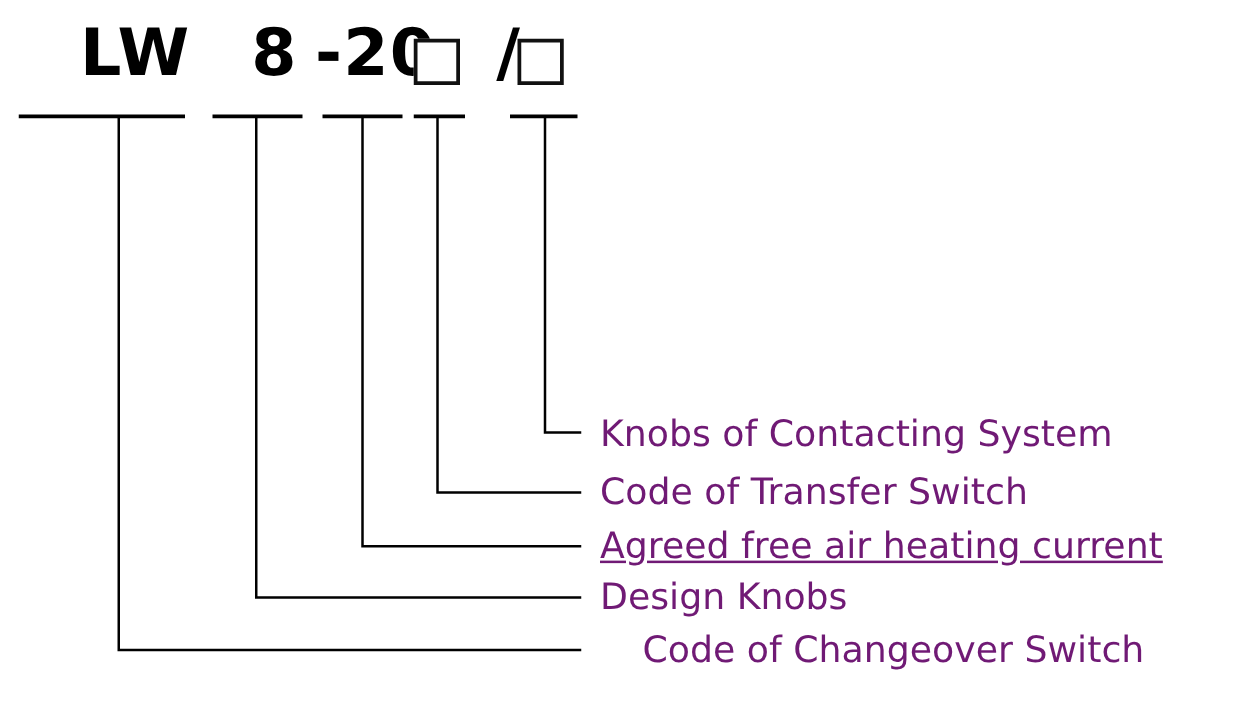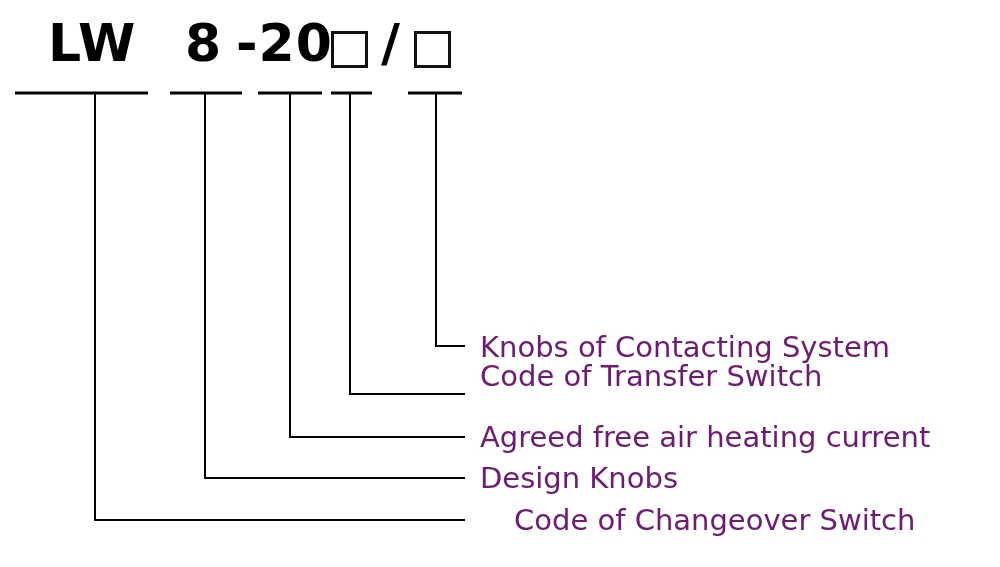--- a/index.html
+++ b/index.html
@@ -24,20 +24,21 @@
     height: 567px;
   }
   .code-part {
     position: absolute;
     top: 12px;
     font-size: 52px;
     font-weight: 600;
     line-height: 1.2;
     letter-spacing: 1px;
     white-space: nowrap;
+    margin-left: 16px;
   }
   .part-lw      { left: 48px; }
   .part-design  { left: 185px; }
   .part-current { left: 236px; text-align: center; }
   .part-sep     { left: 381px; }
   .box-icon {
     position: absolute;
     top: 31px;
     width: 31px;
     height: 31px;
@@ -49,22 +50,22 @@
   .label {
     position: absolute;
     left: 480px;
     font-size: 29px;
     line-height: 1;
     transform: translateY(-50%);
     white-space: nowrap;
     color: #701a75;
   }
   .label-0 { top: 347px; }
-  .label-1 { top: 376px; }
-  .label-2 { top: 437px; }
+  .label-1 { top: 394px; }
+  .label-2 { top: 437px; text-decoration: underline; }
   .label-3 { top: 478px; }
   .label-4 { top: 520px; margin-left: 34px; }
 </style>
 </head>
 <body>
 
 <div class="canvas">
 
   <svg class="lines-svg" viewBox="0 0 1000 567" xmlns="http://www.w3.org/2000/svg">
 

